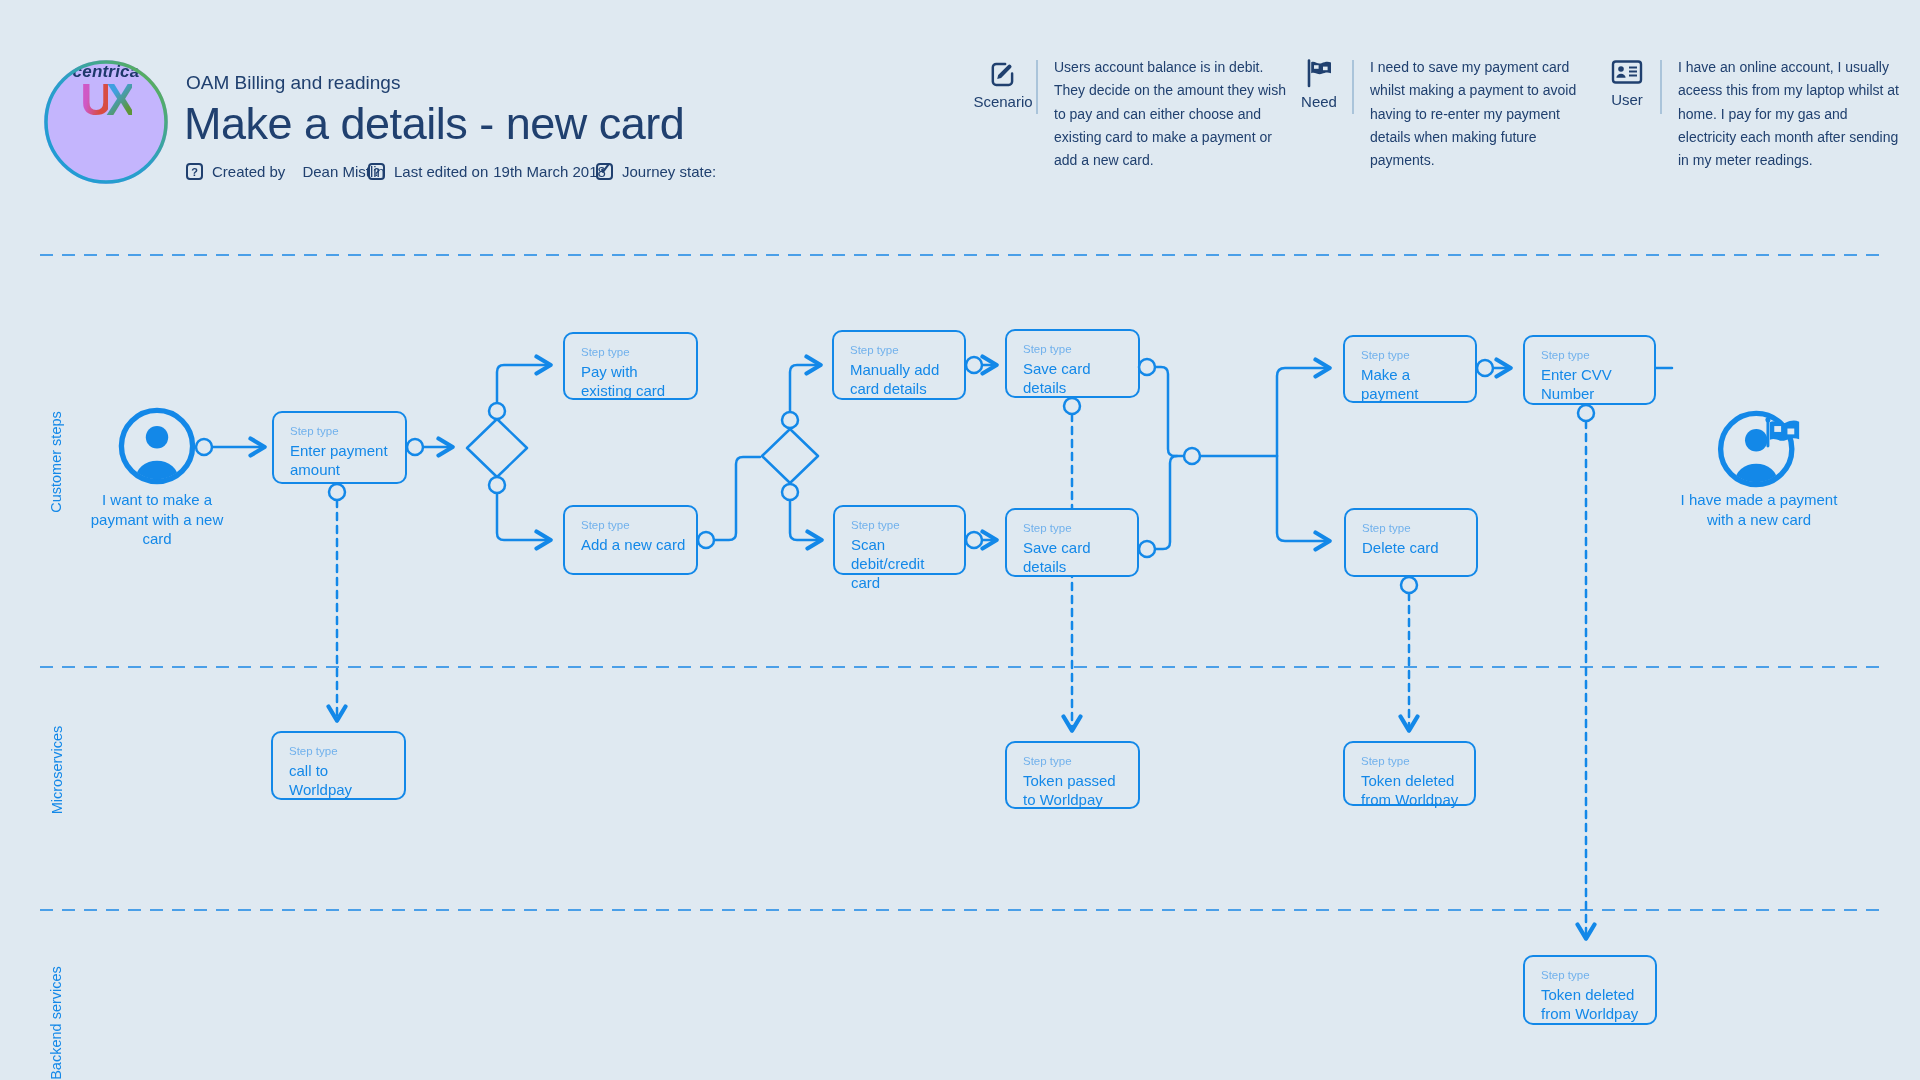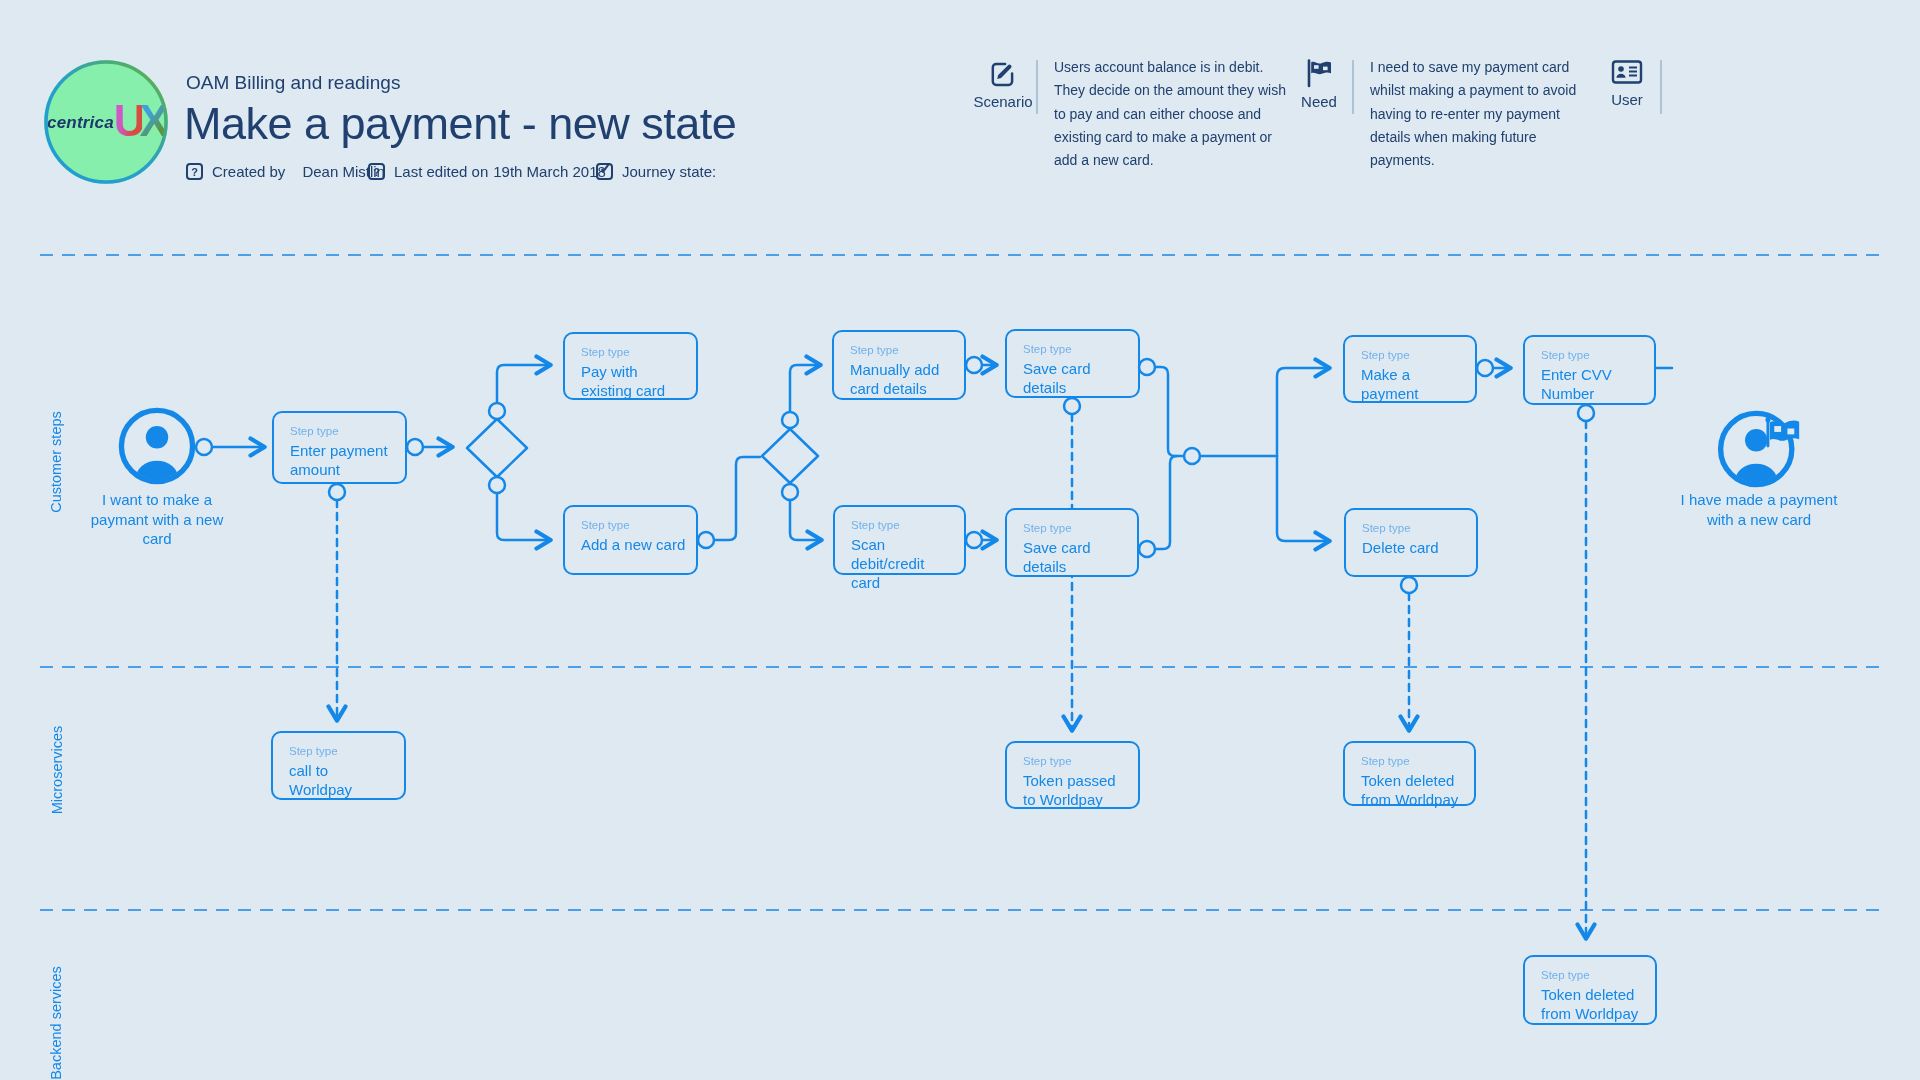--- a/index.html
+++ b/index.html
@@ -15,22 +15,22 @@
     background:var(--bg);
     font-family:"Liberation Sans", sans-serif;
     position:relative;
     overflow:hidden;
     color:var(--navy);
   }
   .abs{position:absolute;}
 
   
   .logo-wrap{left:44px;top:60px;width:124px;height:124px;}
-  .logo-circle{width:124px;height:124px;border-radius:50%;background:#86efac;position:relative;
-    display:flex;flex-direction:row;align-items:center;justify-content:center;}
+  .logo-circle{width:124px;height:124px;border-radius:50%;background:#c4b5fd;position:relative;
+    display:flex;flex-direction:column;align-items:center;justify-content:flex-start;}
   .logo-ring{position:absolute;inset:0;}
   .logo-brand{font-size:17px;font-weight:bold;font-style:italic;color:#1e386b;letter-spacing:.2px;margin-top:2px;}
   .logo-ux{font-size:44px;font-weight:bold;line-height:40px;letter-spacing:-4px;margin-top:-2px;}
   .logo-ux .u{background:linear-gradient(100deg,#cf58c6 30%,#d84c42 70%);-webkit-background-clip:text;background-clip:text;color:transparent;}
   .logo-ux .x{background:linear-gradient(135deg,#3f9fe0 35%,#5d9639 75%);-webkit-background-clip:text;background-clip:text;color:transparent;margin-left:-2px;}
 
   .kicker{left:186px;top:72px;font-size:19px;color:var(--navy);}
   .page-title{left:184px;top:98px;font-size:45px;letter-spacing:-.5px;color:var(--navy);}
 
   .meta-item{top:163px;display:flex;align-items:center;gap:9px;font-size:15px;color:var(--navy);}
@@ -74,21 +74,21 @@
         </linearGradient>
       </defs>
       <circle cx="62" cy="62" r="60" fill="none" stroke="url(#ringg)" stroke-width="3.5"></circle>
     </svg>
     <div class="logo-brand">centrica</div>
     <div class="logo-ux"><span class="u">U</span><span class="x">X</span></div>
   </div>
 </div>
 
 <div class="abs kicker">OAM Billing and readings</div>
-<div class="abs page-title">Make a payment - new state</div>
+<div class="abs page-title">Make a details - new card</div>
 
 <div class="abs meta-item" style="left:186px;">
   <span class="qicon">?</span>
   <span>Created by</span>
     <span class="meta-gap"></span>
   <span style="margin-left:-5px;">Dean Mistlin</span>
 </div>
 <div class="abs meta-item" style="left:368px;">
   <span class="qicon">?</span>
   <span>Last edited on</span>
@@ -143,20 +143,27 @@
       <rect x="2" y="3.5" width="28" height="21" rx="2.8" fill="none" stroke="#20406f" stroke-width="2.4"></rect>
       <circle cx="10" cy="11" r="2.8" fill="#20406f"></circle>
       <path d="M5.4,19.8 a4.6,4 0 0 1 9.2,0 z" fill="#20406f"></path>
       <line x1="18" y1="9.5" x2="26" y2="9.5" stroke="#20406f" stroke-width="2"></line>
       <line x1="18" y1="13.5" x2="26" y2="13.5" stroke="#20406f" stroke-width="2"></line>
       <line x1="18" y1="17.5" x2="26" y2="17.5" stroke="#20406f" stroke-width="2"></line>
     </svg>
     <div class="panel-label">User</div>
   </div>
   <div class="panel-div"></div>
+  <div class="panel-text">
+    <div>I have an online account, I usually</div>
+    <div>aceess this from my laptop whilst at</div>
+    <div>home. I pay for my gas and</div>
+    <div>electricity each month after sending</div>
+    <div>in my meter readings.</div>
+  </div>
 </div>
 
 <div class="abs vlabel" style="left:56px;top:462px;">Customer steps</div>
 <div class="abs vlabel" style="left:57px;top:770px;">Microservices</div>
 <div class="abs vlabel" style="left:56px;top:1023px;">Backend services</div>
 
 <svg class="layer" width="1920" height="1080" viewBox="0 0 1920 1080">
   <defs>
     <marker id="arr" viewBox="0 0 12 12" refX="8.5" refY="6" markerWidth="8.5" markerHeight="8.5" orient="auto-start-reverse">
       <path d="M2,1.2 L10,6 L2,10.8" fill="none" stroke="#1388e8" stroke-width="2.4" stroke-linecap="round" stroke-linejoin="round"></path>

